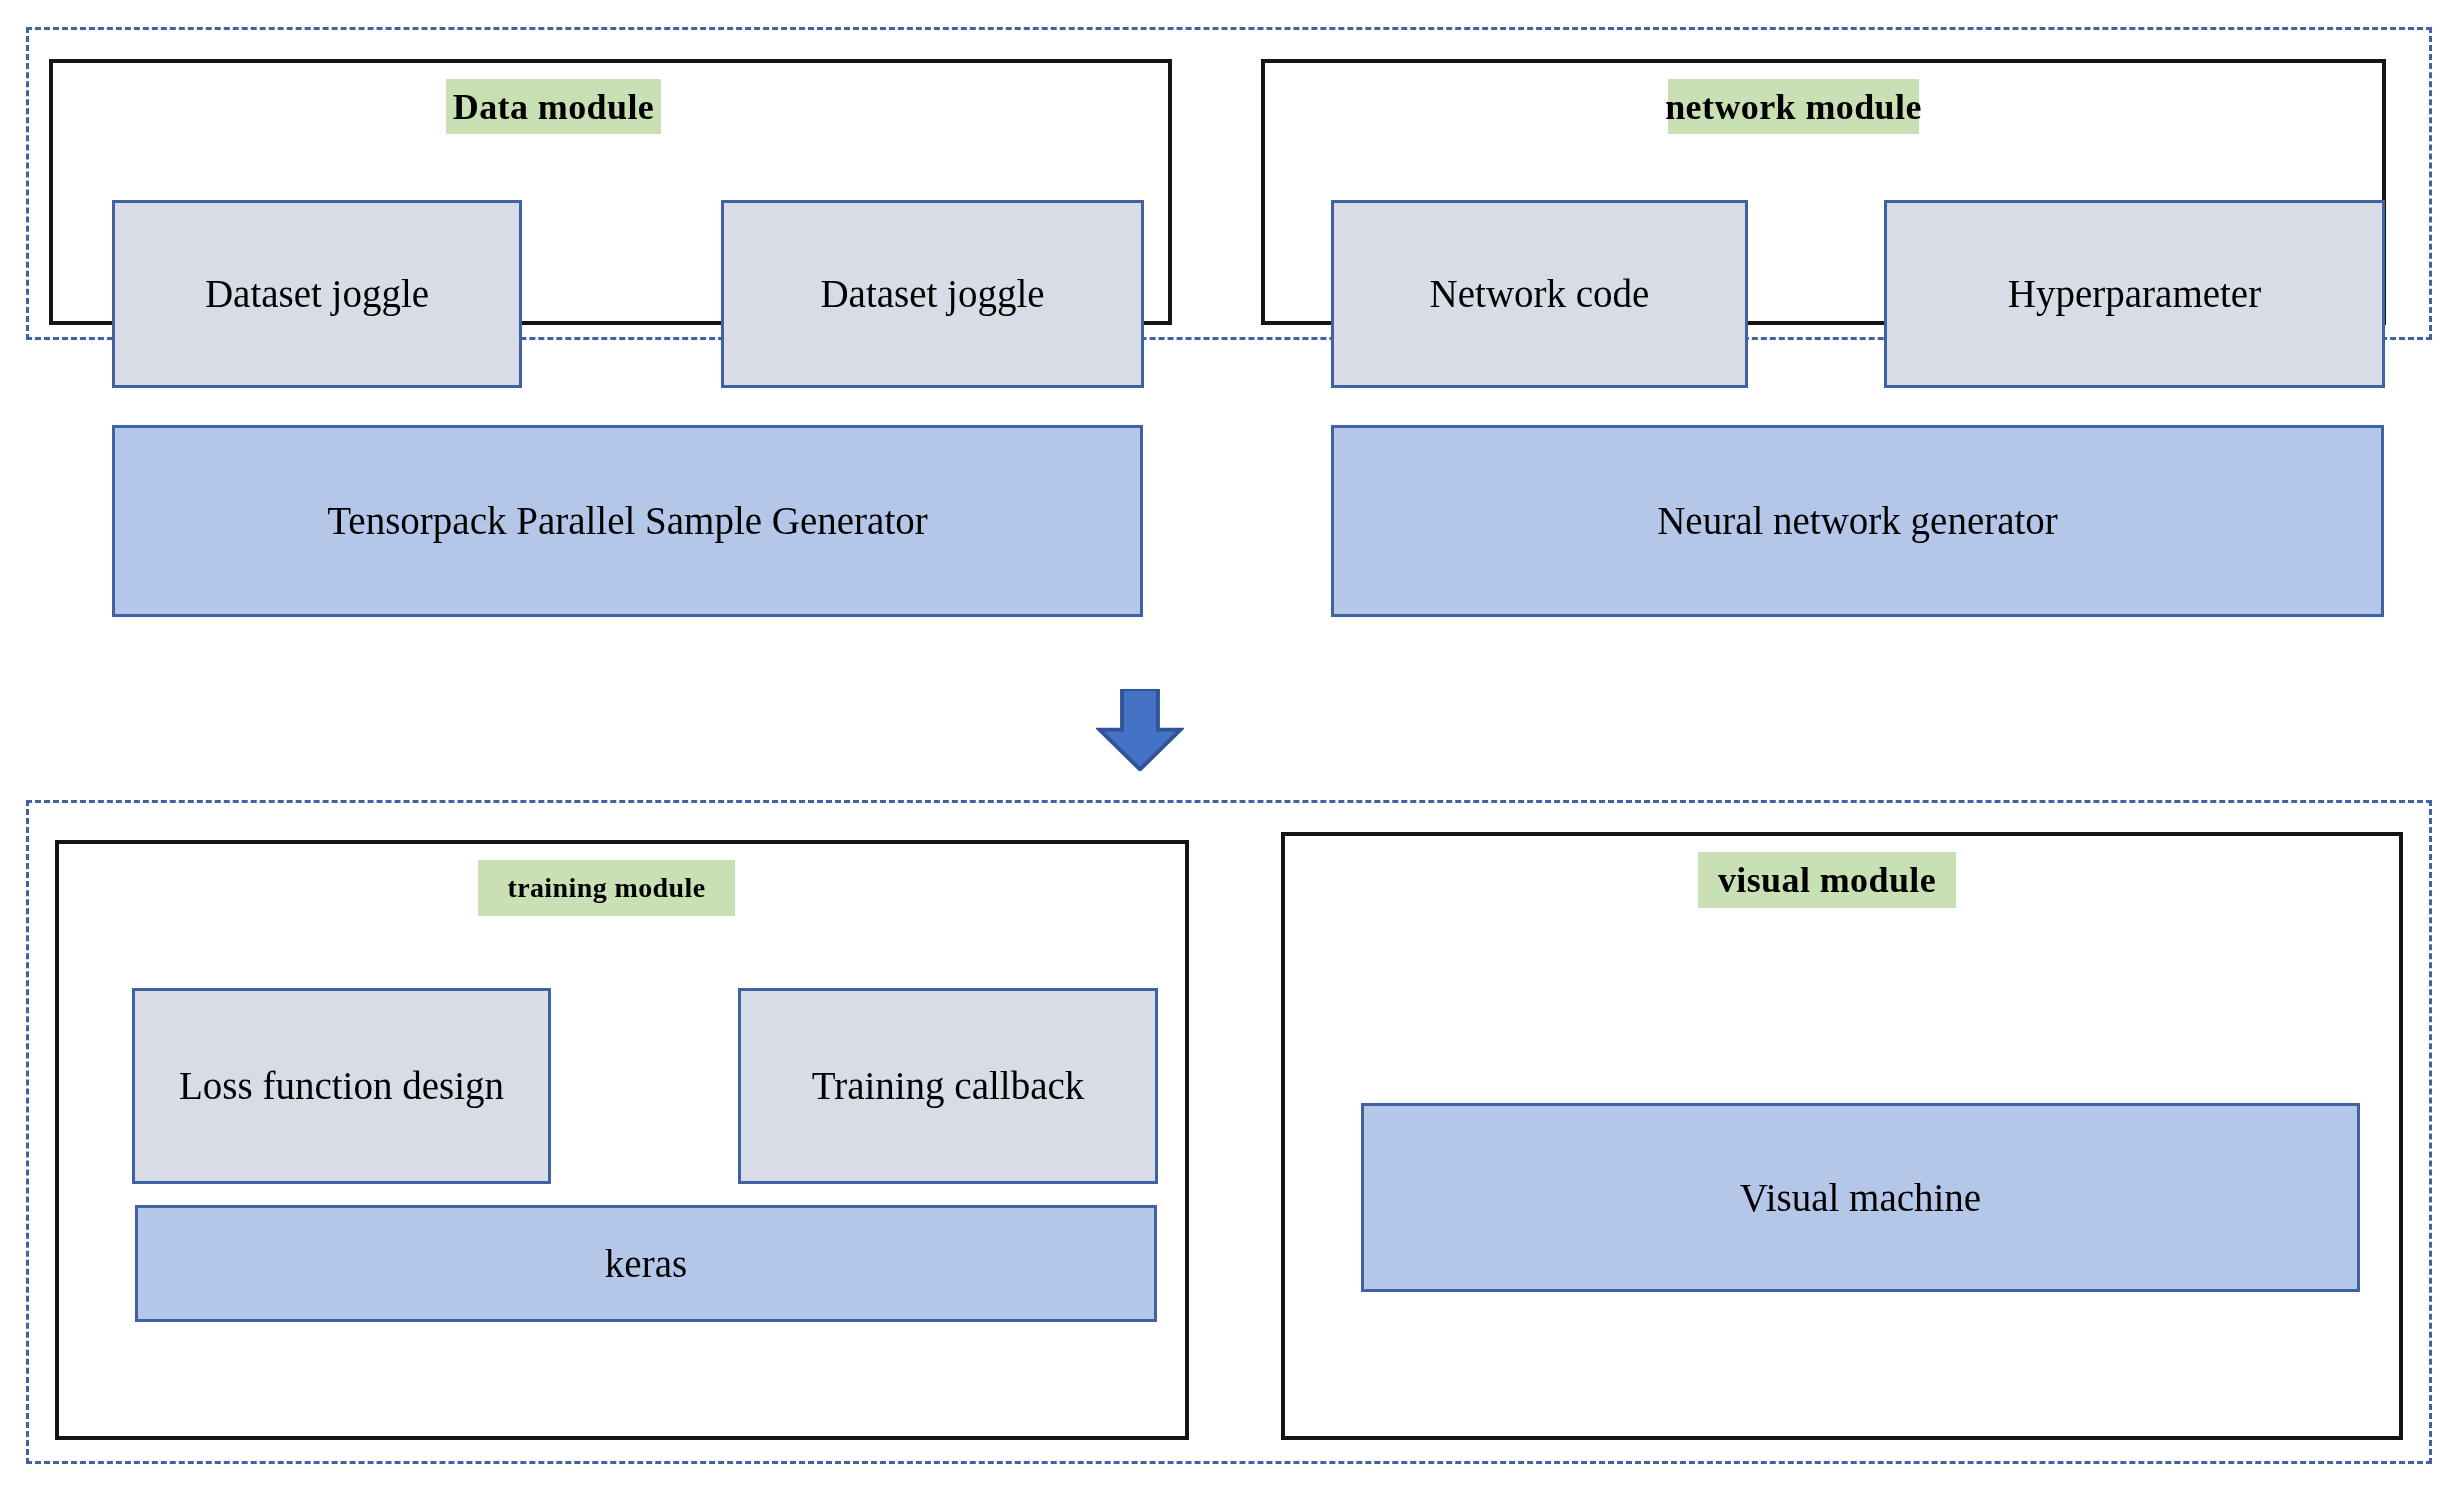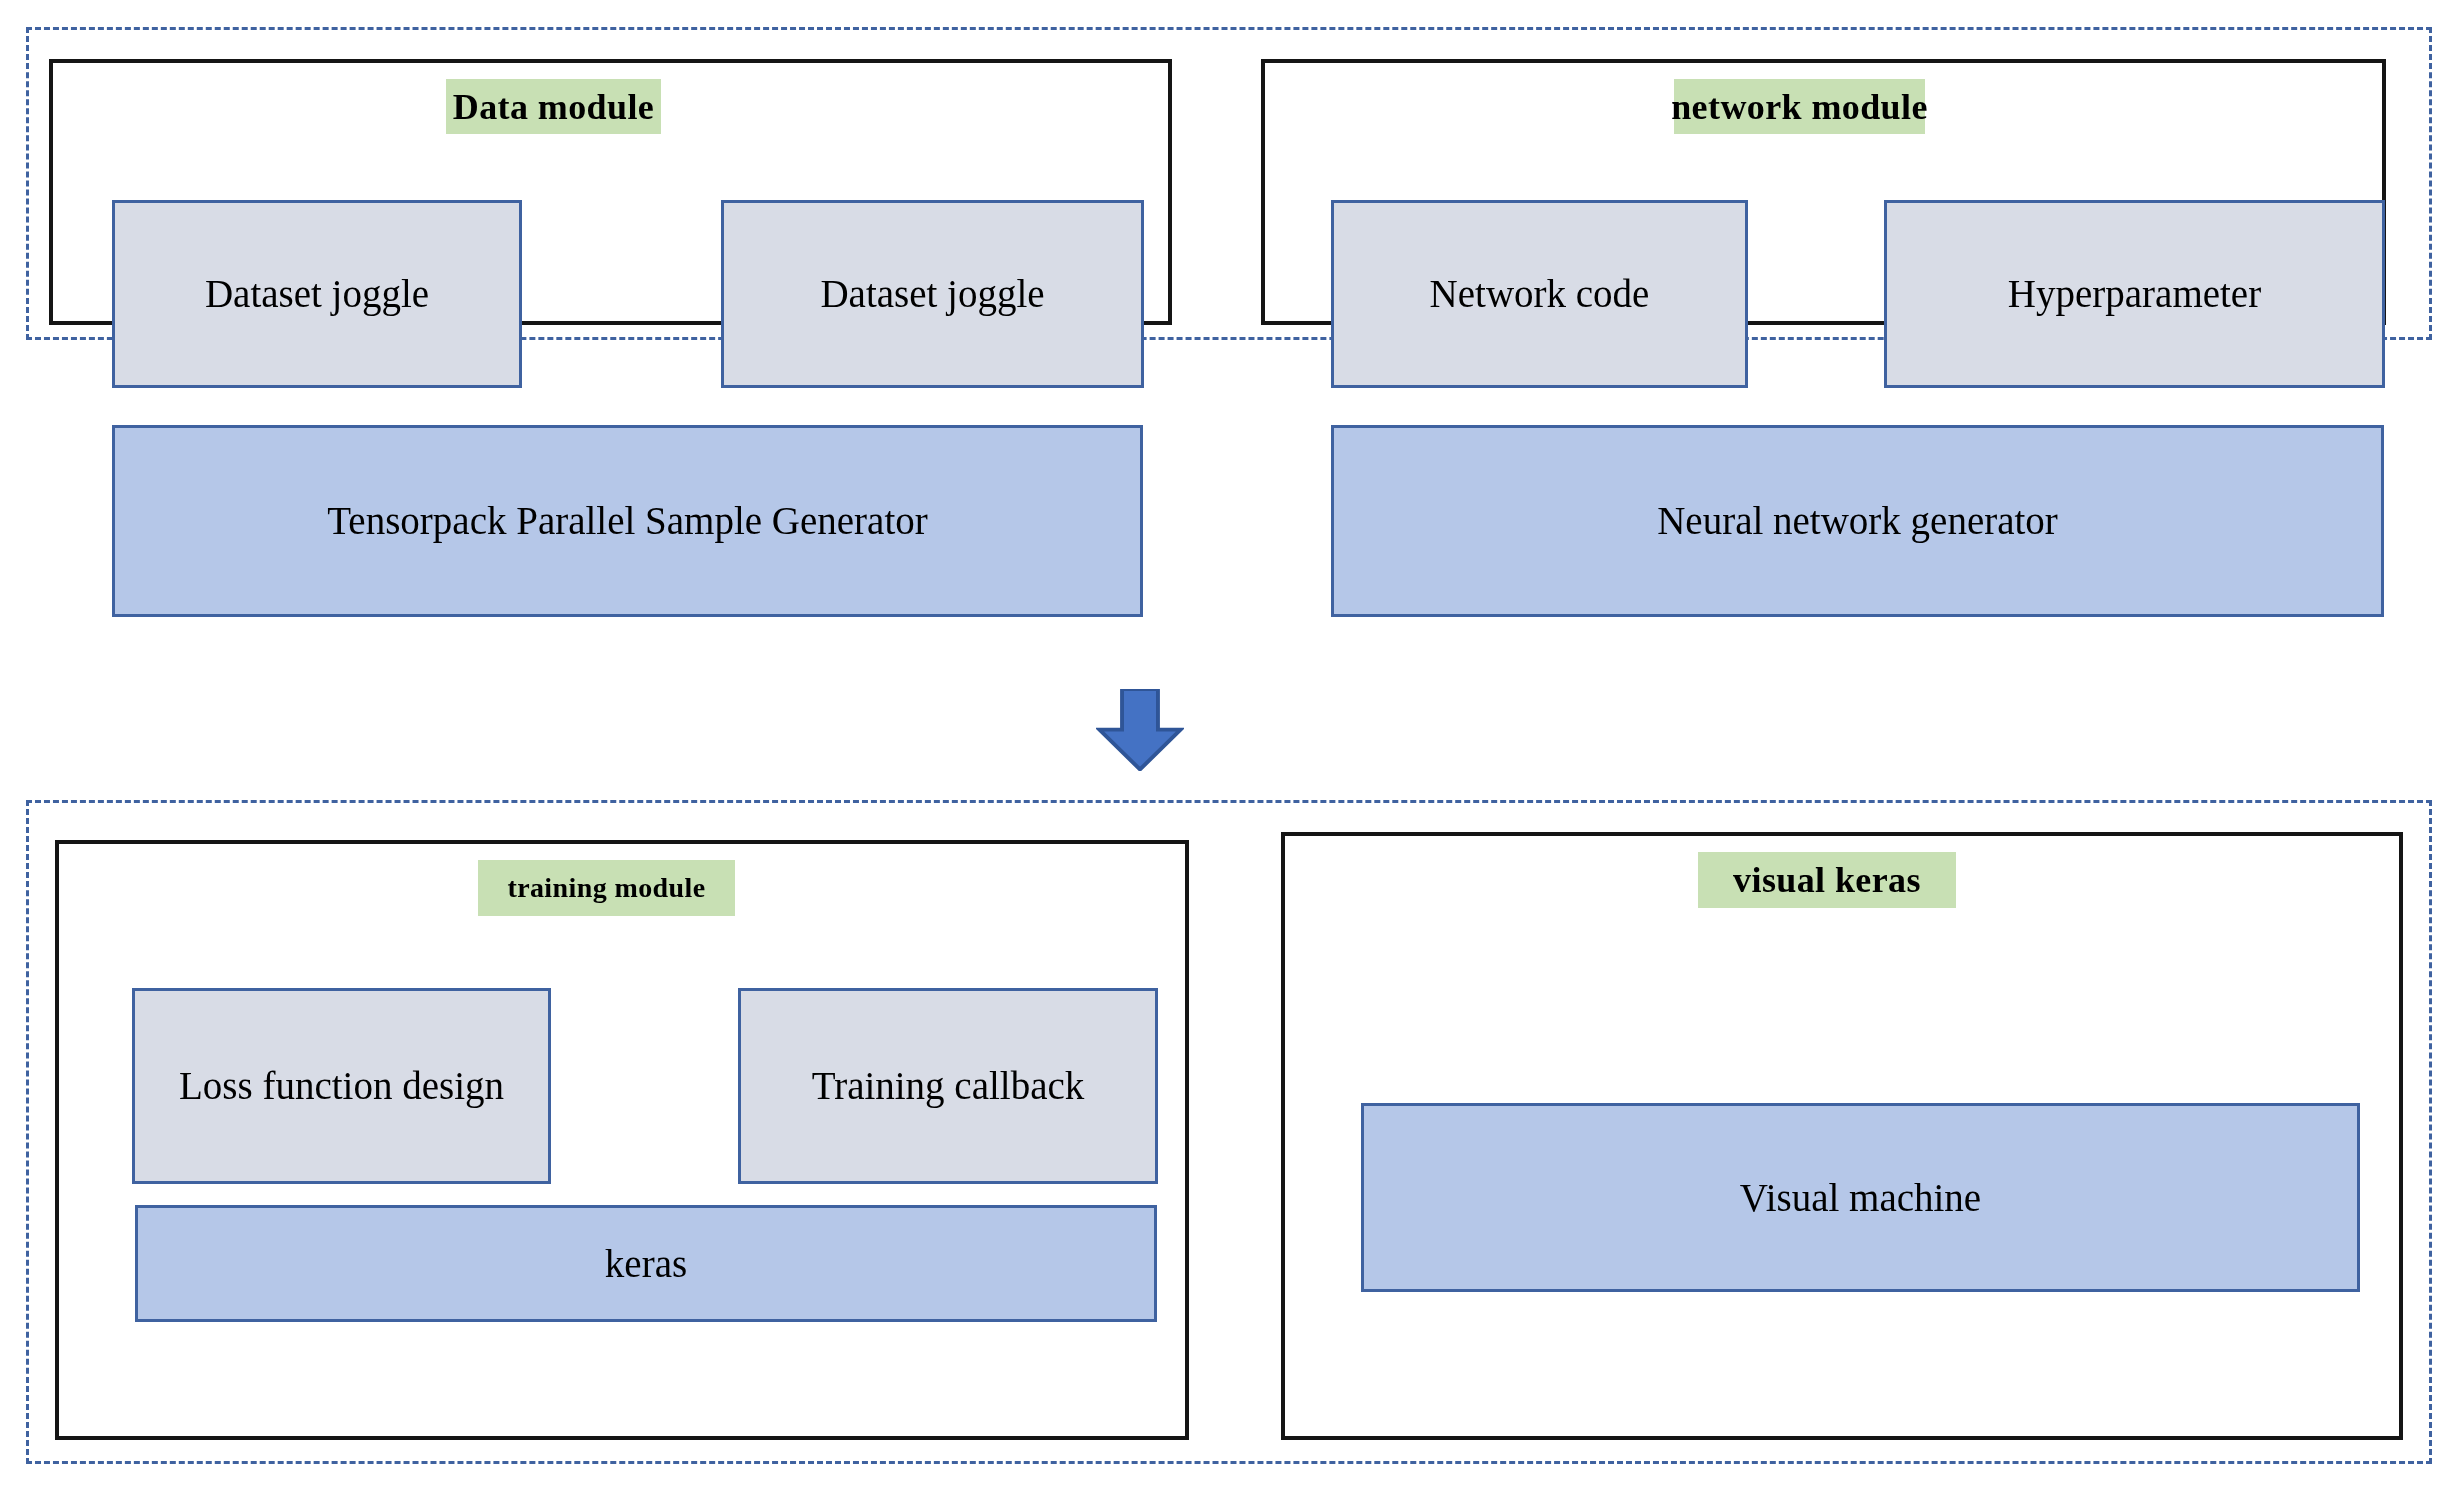--- a/index.html
+++ b/index.html
@@ -50,21 +50,21 @@
     color: #000000;
     font-weight: bold;
     display: flex;
     align-items: center;
     justify-content: center;
     letter-spacing: 0.4px;
     white-space: nowrap;
     box-sizing: border-box;
   }
   #title-data     { left: 446px;  top: 79px;  width: 215px; height: 55px;  font-size: 36px; }
-  #title-network  { left: 1668px; top: 79px;  width: 251px; height: 55px;  font-size: 36px; margin-left: 6px; }
+  #title-network  { left: 1668px; top: 79px;  width: 251px; height: 55px;  font-size: 36px; }
   #title-training { left: 478px;  top: 860px; width: 257px; height: 56px;  font-size: 28px; }
   #title-visual   { left: 1698px; top: 852px; width: 258px; height: 56px;  font-size: 36px; }
 
   
   .box {
     position: absolute;
     box-sizing: border-box;
     border: 3.1px solid #3f62a0;
     display: flex;
     align-items: center;
@@ -143,18 +143,18 @@
   <div class="module-title" id="title-training">training module</div>
 
   <div class="box light" id="box-loss-function">Loss function design</div>
 
   <div class="box light" id="box-training-callback">Training callback</div>
 
   <div class="box dark" id="box-keras">keras</div>
 
 
   <div class="panel" id="panel-visual"></div>
-  <div class="module-title" id="title-visual">visual keras</div>
+  <div class="module-title" id="title-visual">visual module</div>
 
   <div class="box dark" id="box-visual-machine">Visual machine</div>
 
 </div>
 
 
 </body></html>

